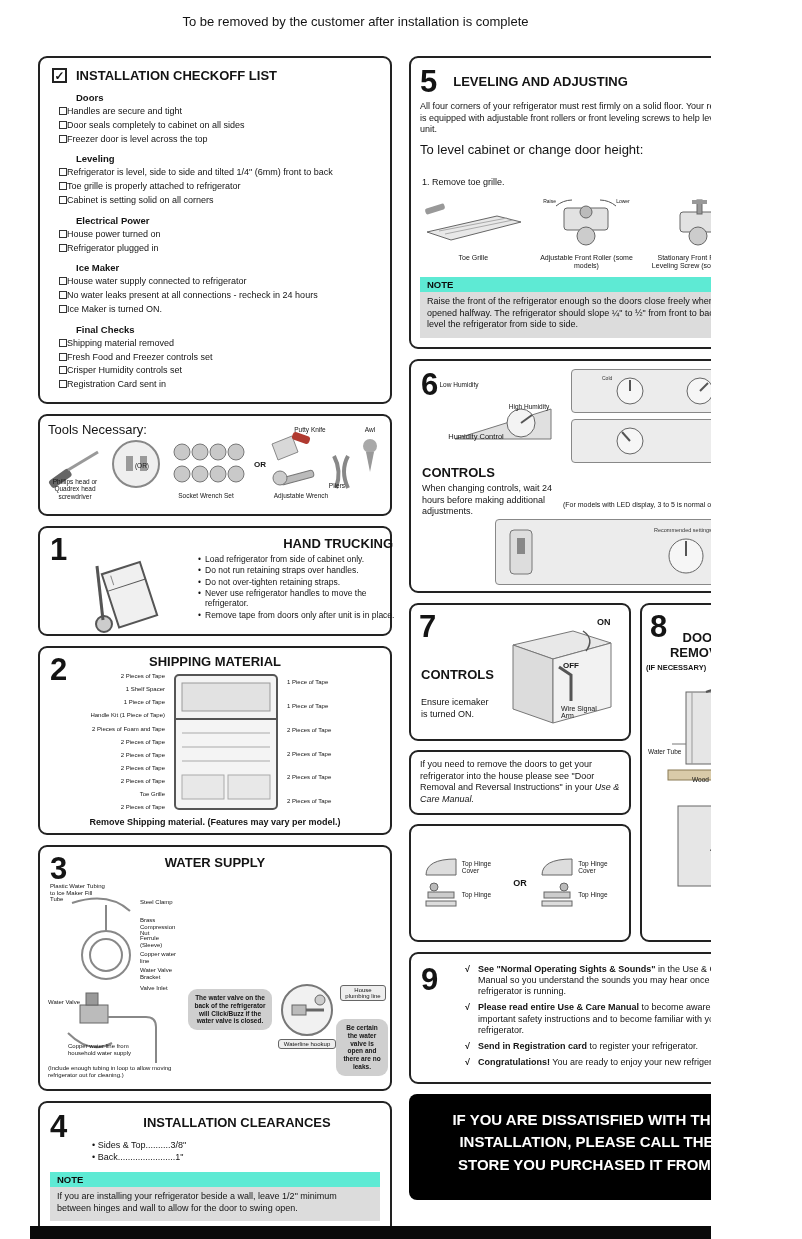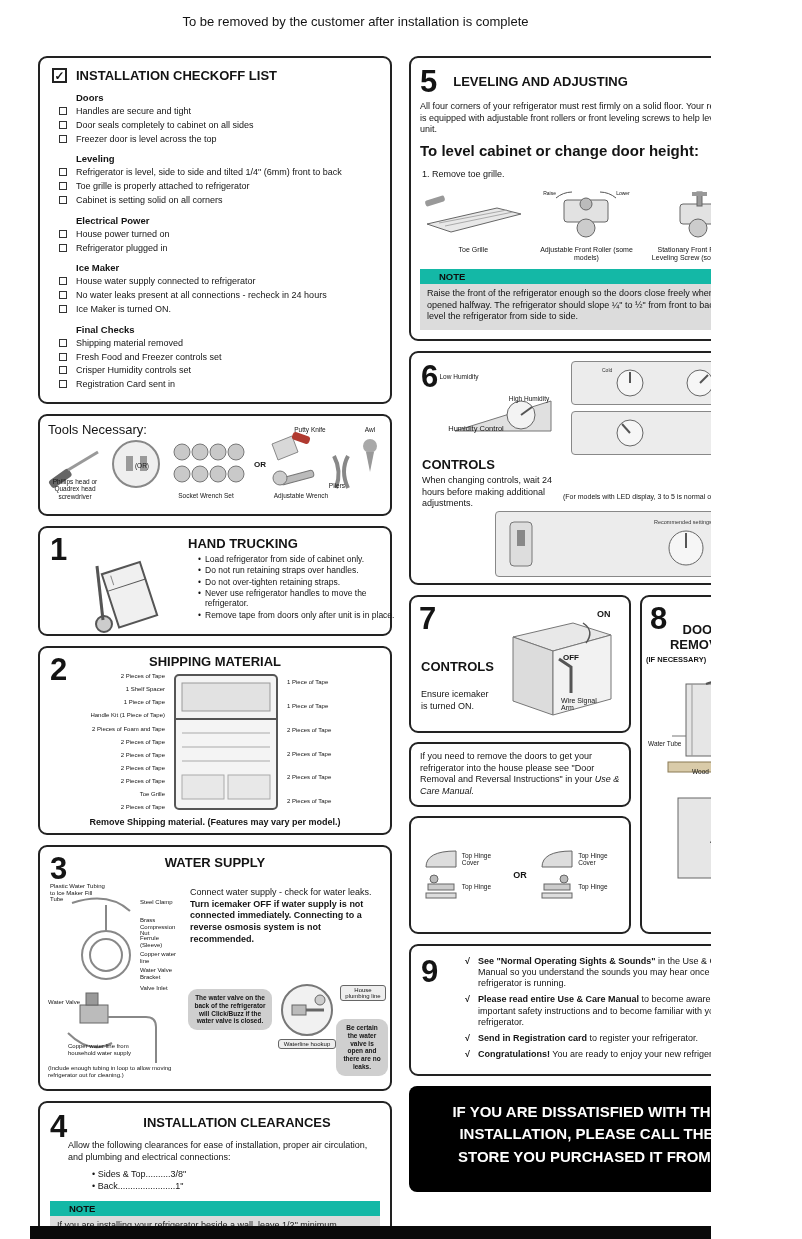--- a/index.html
+++ b/index.html
@@ -7,37 +7,37 @@
   #sheet{position:relative;width:711px;height:1239px;background:#fff;overflow:hidden}
   .top-note{position:absolute;top:14px;left:0;width:100%;text-align:center;font-size:13px}
   .col{position:absolute;top:56px}
   .col-left{left:38px;width:354px}
   .col-right{left:409px;width:355px}
   .box{border:2px solid #222;border-radius:9px;background:#fff;margin-bottom:10px;position:relative}
   .bignum{font-size:31px;font-weight:bold;line-height:1}
   .sec-title{font-size:13px;font-weight:bold}
   .bold{font-weight:bold}.italic{font-style:italic}
   .abs{position:absolute}
-  .note-bar{background:#14b8a6;font-weight:bold;font-size:9.5px;padding:2px 19px;color:#0d0d0d}
+  .note-bar{background:#5eead4;font-weight:bold;font-size:9.5px;padding:2px 7px;color:#0d0d0d}
   .note-body{background:#dcdcdc;font-size:9px;line-height:1.3;padding:4px 7px 7px}
   
   .checkoff{padding:10px 12px 12px}
   .ck-title-row{display:flex;align-items:center;gap:9px;margin-bottom:2px}
   .cb-big{width:15px;height:15px;border:2px solid #222;font-size:12px;font-weight:bold;text-align:center;line-height:12px;flex:none}
   .ck-heading{font-weight:bold;font-size:9.5px;margin:9px 0 3px 24px}
-  .ck-item{display:flex;gap:9px;align-items:flex-start;margin:3px 0 0 7px;font-size:9px;line-height:1.2}
+  .ck-item{display:flex;align-items:flex-start;margin:3px 0 0 7px;font-size:9px;line-height:1.2}
   .cb{flex:none;width:8px;height:8px;border:1.2px solid #333;margin-top:1px;background:#fff}
   
   .tools{height:102px}
   .tools .lbl{position:absolute;font-size:6.5px;line-height:1.15;text-align:center}
   .tools-title{position:absolute;left:8px;top:6px;font-size:13px}
   
   .ht{height:110px;padding:6px 8px}
   .ht .bignum{position:absolute;left:10px;top:6px}
-  .ht-title{margin:2px 0 3px 140px;width:205px;text-align:left}
+  .ht-title{margin:2px 0 3px 140px;width:205px;text-align:right}
   .ht-illu{position:absolute;left:48px;top:30px}
   .ht ul{margin-left:150px;width:198px;font-size:8.5px;line-height:1.22;list-style:none}
   .ht li{padding-left:7px;position:relative;margin-bottom:1px}
   .ht li::before{content:"•";position:absolute;left:0}
   
   .ship{padding:4px 6px 6px}
   .ship .bignum{position:absolute;left:10px;top:6px}
   .ship-title{text-align:center;margin:2px 0}
   .ship-row{display:flex;justify-content:center;gap:5px}
   .ship-left{width:102px;text-align:right;display:flex;flex-direction:column;justify-content:space-between;padding:2px 0}
@@ -58,21 +58,21 @@
   .clear-title{margin:4px 0 10px 64px;width:250px;text-align:center}
   .clear-intro{font-size:9px;line-height:1.3;margin:0 6px 6px 20px}
   .clear-item{font-size:9px;margin:2px 0 0 44px}
   .clear .note{margin:10px 2px 0}
   
   .refer{background:#d4d4d4;border-radius:4px;padding:7px 10px;font-size:12.5px;font-weight:bold;line-height:1.3;margin-bottom:10px}
   
   .level{padding:6px 9px 9px}
   .level-head{display:flex;align-items:center;gap:16px;margin:2px 0 4px}
   .level-intro{font-size:9px;line-height:1.3;margin-bottom:6px}
-  .level-sub{font-size:15px;font-weight:bold;margin-bottom:10px}
+  .level-sub{font-size:13px;font-weight:normal;margin-bottom:20px}
   .level-step{font-size:9px;line-height:1.3;padding-left:10px;text-indent:-8px}
   .level-illus{display:flex;justify-content:space-between;gap:6px;margin:9px 0 7px}
   .level-cell{width:32%;text-align:center;position:relative}
   .level-cap{font-size:7px;line-height:1.15;margin-top:2px}
   .microlbl{position:absolute;font-size:5px}
   
   .ctrl{height:234px}
   .ctrl .bignum{position:absolute;left:10px;top:8px}
   .ctrl .lbl{position:absolute;font-size:6.5px;line-height:1.12;text-align:center}
   .ctrl-title{position:absolute;left:11px;top:104px;font-size:13px;font-weight:bold}
@@ -294,23 +294,20 @@
           <span class="ship-lbl">2 Pieces of Tape</span>
           <span class="ship-lbl">2 Pieces of Tape</span>
         </div>
       </div>
       <div class="ship-footer">Remove Shipping material. (Features may vary per model.)</div>
     </div>
 
     <div class="box water">
       <span class="bignum">3</span>
       <div class="water-title sec-title">WATER SUPPLY</div>
-      <div class="water-intro">
-        <span>Connect water supply - check for water leaks. </span><span class="bold">Turn icemaker OFF if water supply is not connected immediately. Connecting to a reverse osmosis system is not recommended.</span>
-      </div>
       <svg class="abs" style="left:8px;top:34px" width="136" height="200" viewBox="0 0 136 200">
         <path d="M24 22 q36 -12 58 8" stroke="#888" fill="none" stroke-width="2"></path>
         <circle cx="58" cy="74" r="24" fill="none" stroke="#888" stroke-width="2"></circle>
         <circle cx="58" cy="74" r="16" fill="none" stroke="#888" stroke-width="2"></circle>
         <path d="M58 50 V 24" stroke="#888" stroke-width="2" fill="none"></path>
         <rect x="32" y="124" width="28" height="18" fill="#bbb" stroke="#666"></rect>
         <rect x="38" y="112" width="12" height="12" fill="#999" stroke="#666"></rect>
         <path d="M60 136 h38 q10 0 10 10 v36" stroke="#888" stroke-width="2" fill="none"></path>
         <path d="M20 152 q22 22 44 10" stroke="#888" stroke-width="2" fill="none"></path>
       </svg>
@@ -332,21 +329,20 @@
         <circle cx="40" cy="17" r="5" fill="#ccc" stroke="#666"></circle>
       </svg>
       <span class="taglbl" style="left:238px;top:192px;width:58px">Waterline hookup</span>
       <span class="taglbl" style="left:300px;top:138px;width:46px">House plumbing line</span>
       <div class="bubble" style="left:296px;top:172px;width:52px">Be certain the water valve is open and there are no leaks.</div>
     </div>
 
     <div class="box clear">
       <span class="bignum">4</span>
       <div class="clear-title sec-title">INSTALLATION CLEARANCES</div>
-      <div class="clear-intro">Allow the following clearances for ease of installation, proper air circulation, and plumbing and electrical connections:</div>
       <div class="clear-item">• Sides &amp; Top..........3/8"</div>
       <div class="clear-item">• Back.......................1"</div>
       <div class="note">
         <div class="note-bar">NOTE</div>
         <div class="note-body">If you are installing your refrigerator beside a wall, leave 1/2" minimum between hinges and wall to allow for the door to swing open.</div>
       </div>
     </div>
 
   </div>
 

